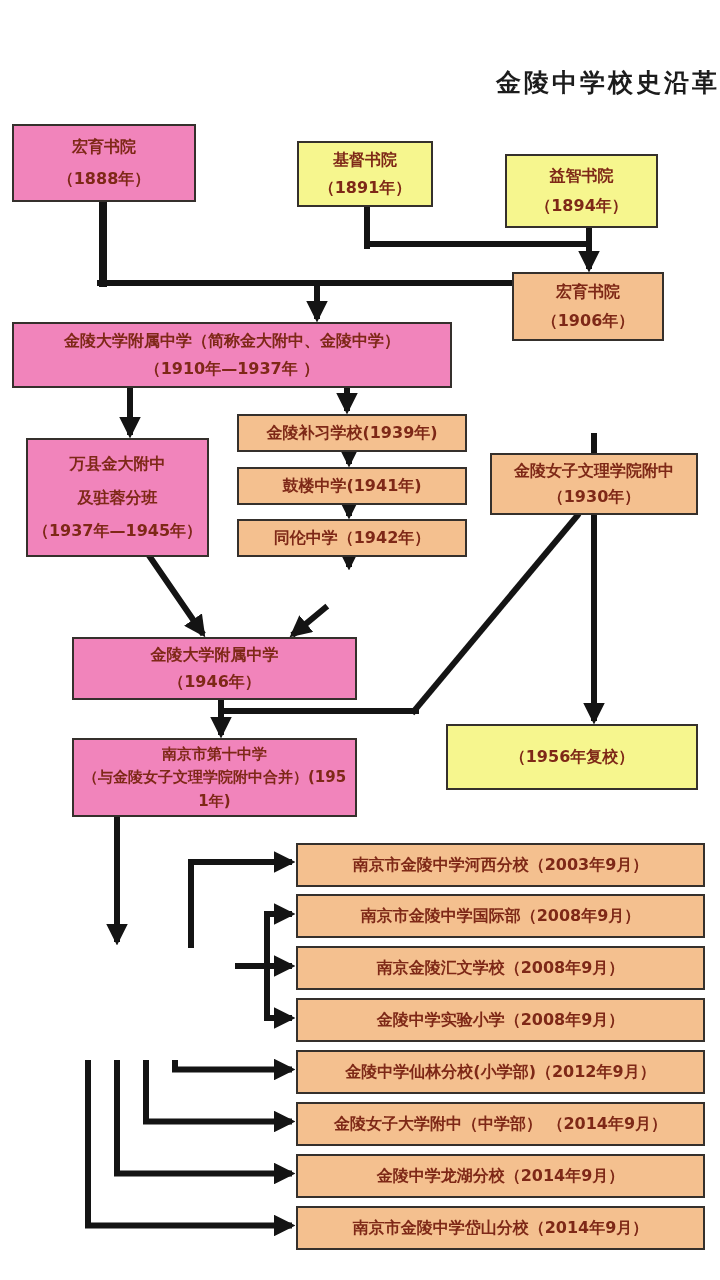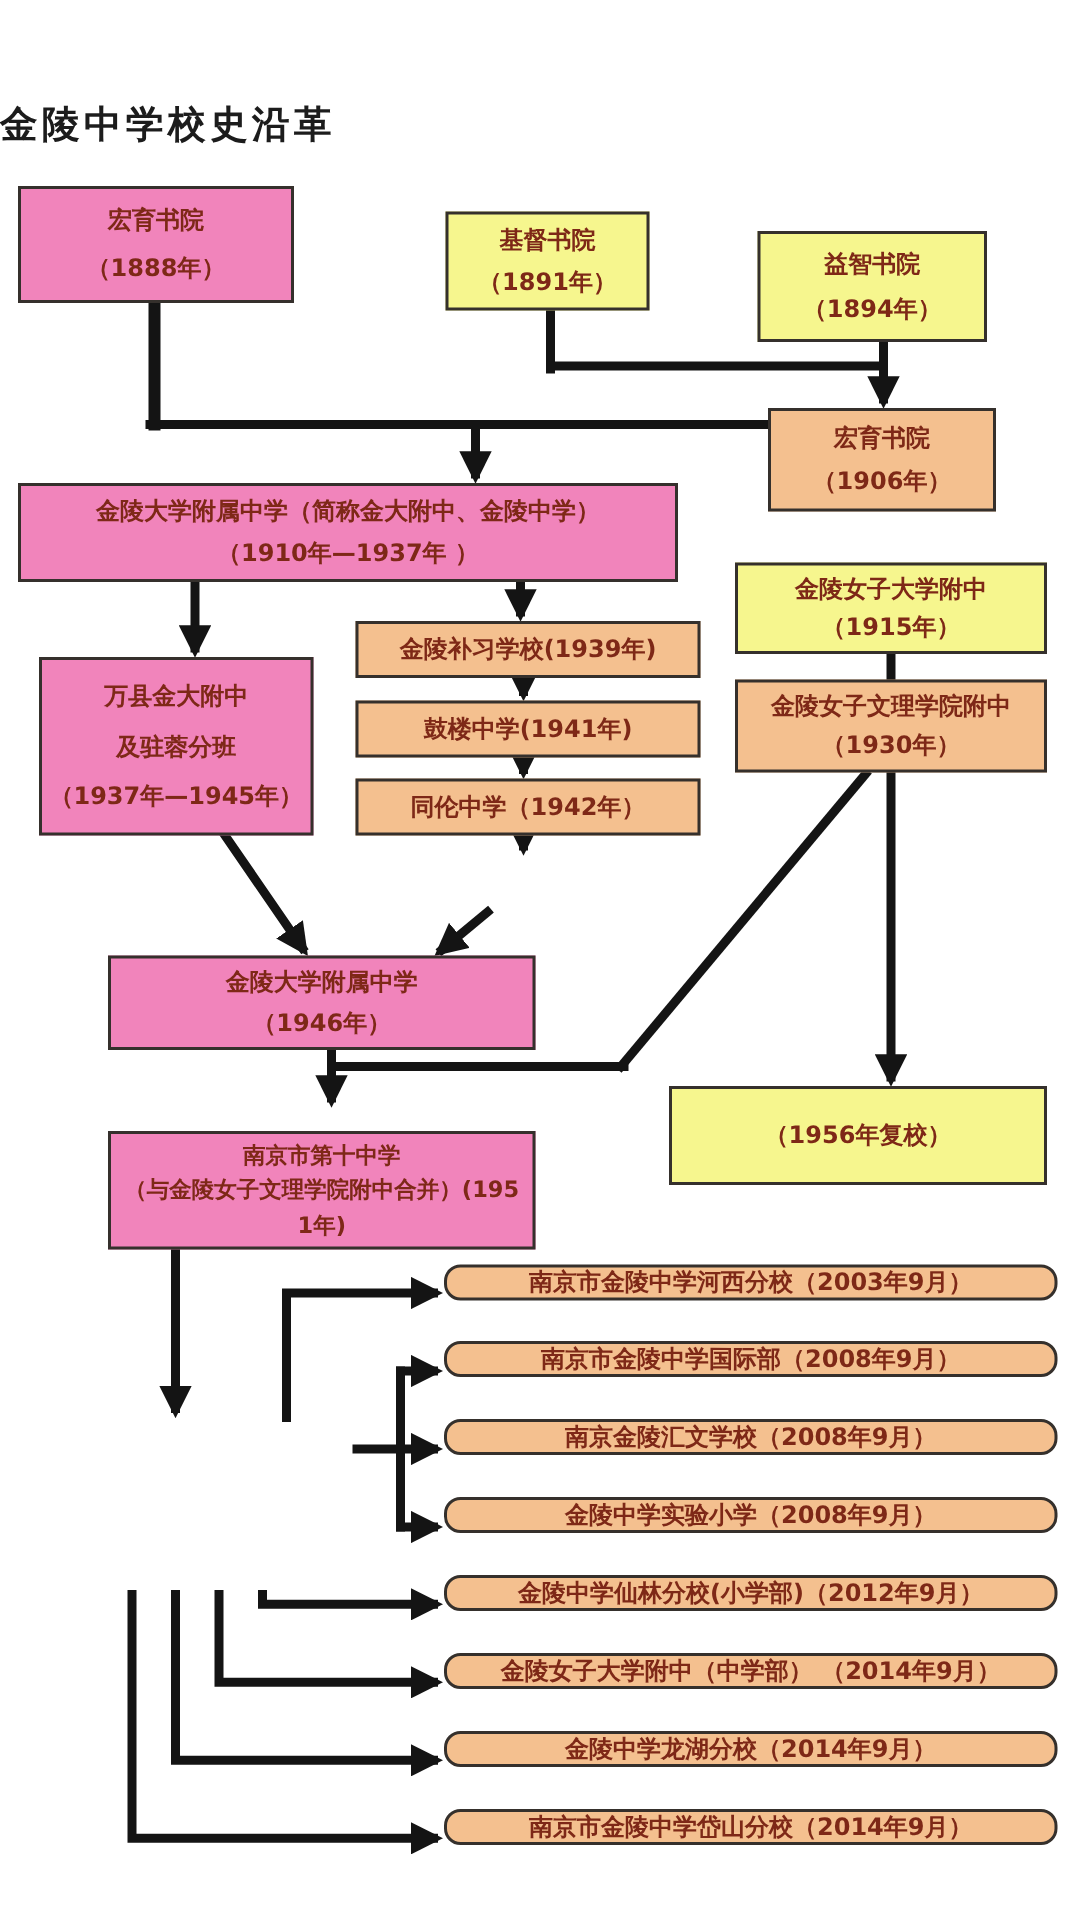--- a/index.html
+++ b/index.html
@@ -5,40 +5,40 @@
   html,body{margin:0;padding:0;background:#ffffff;}
   #canvas{
     position:relative;
     width:720px;height:1280px;
     background:#ffffff;
     font-family:"DejaVu Sans","Liberation Sans",sans-serif;
     overflow:hidden;
   }
   #page-title{
     position:absolute;left:0;right:0;top:66px;
-    text-align:left;
+    text-align:right;
     font-size:25px;font-weight:bold;color:#1c1c1c;
     letter-spacing:3px;
   }
   #wires{position:absolute;left:0;top:0;width:720px;height:1280px;}
   .node{
     position:absolute;box-sizing:border-box;
     border:2px solid #35302c;
     display:flex;flex-direction:column;
     justify-content:space-evenly;align-items:center;
     text-align:center;
     font-weight:bold;font-size:16px;color:#7e2817;
     line-height:1.25;
     z-index:2;
   }
   .pink{background:#f184bb;}
   .yellow{background:#f6f68e;}
   .orange{background:#f4c08f;}
-  .branch{left:296px;width:409px;height:24px;border-radius:11px;}
-  .small-text{font-size:15px;margin-top:16px;}
+  .branch{left:296px;width:409px;height:44px;}
+  .small-text{font-size:15px;}
 </style>
 </head>
 <body>
 
 <div id="canvas">
 
   <div id="page-title">金陵中学校史沿革</div>
 
   <svg id="wires" viewBox="0 0 720 1280" xmlns="http://www.w3.org/2000/svg">
     <defs>
@@ -95,24 +95,20 @@
   </div>
   <div class="node orange" style="left:512px;top:272px;width:152px;height:69px">
     <span>宏育书院</span>
     <span>（1906年）</span>
   </div>
 
   <div class="node pink" style="left:12px;top:322px;width:440px;height:66px">
     <span>金陵大学附属中学（简称金大附中、金陵中学）</span>
     <span>（1910年—1937年 ）</span>
   </div>
-  <div class="node yellow" style="left:490px;top:375px;width:208px;height:61px">
-    <span>金陵女子大学附中</span>
-    <span>（1915年）</span>
-  </div>
   <div class="node orange" style="left:237px;top:414px;width:230px;height:38px">
     <span>金陵补习学校(1939年)</span>
   </div>
   <div class="node pink" style="left:26px;top:438px;width:183px;height:119px">
     <span>万县金大附中</span>
     <span>及驻蓉分班</span>
     <span>（1937年—1945年）</span>
   </div>
   <div class="node orange" style="left:490px;top:453px;width:208px;height:62px">
     <span>金陵女子文理学院附中</span>

